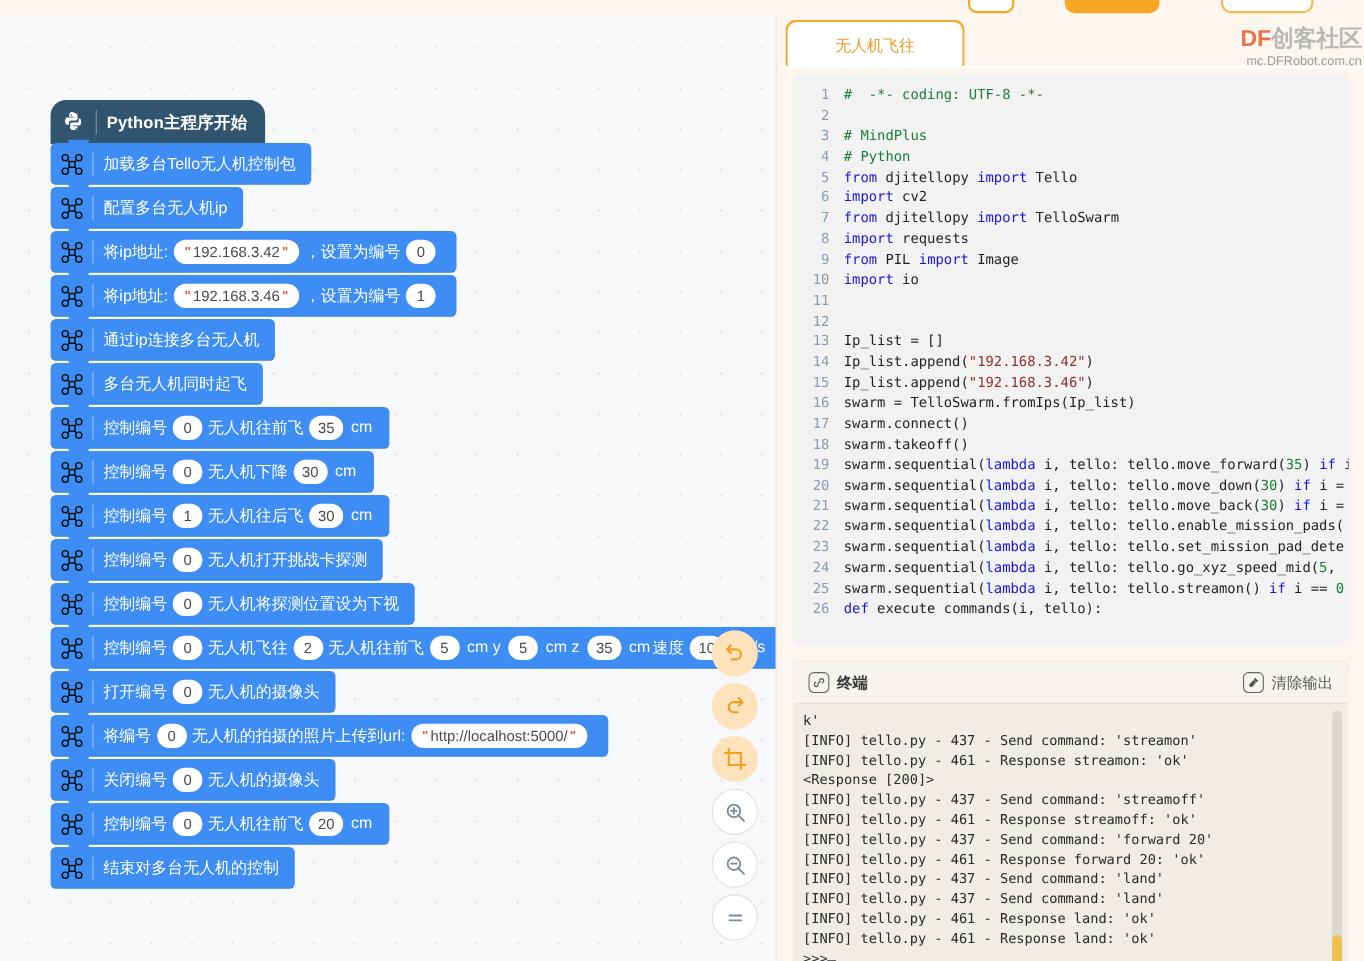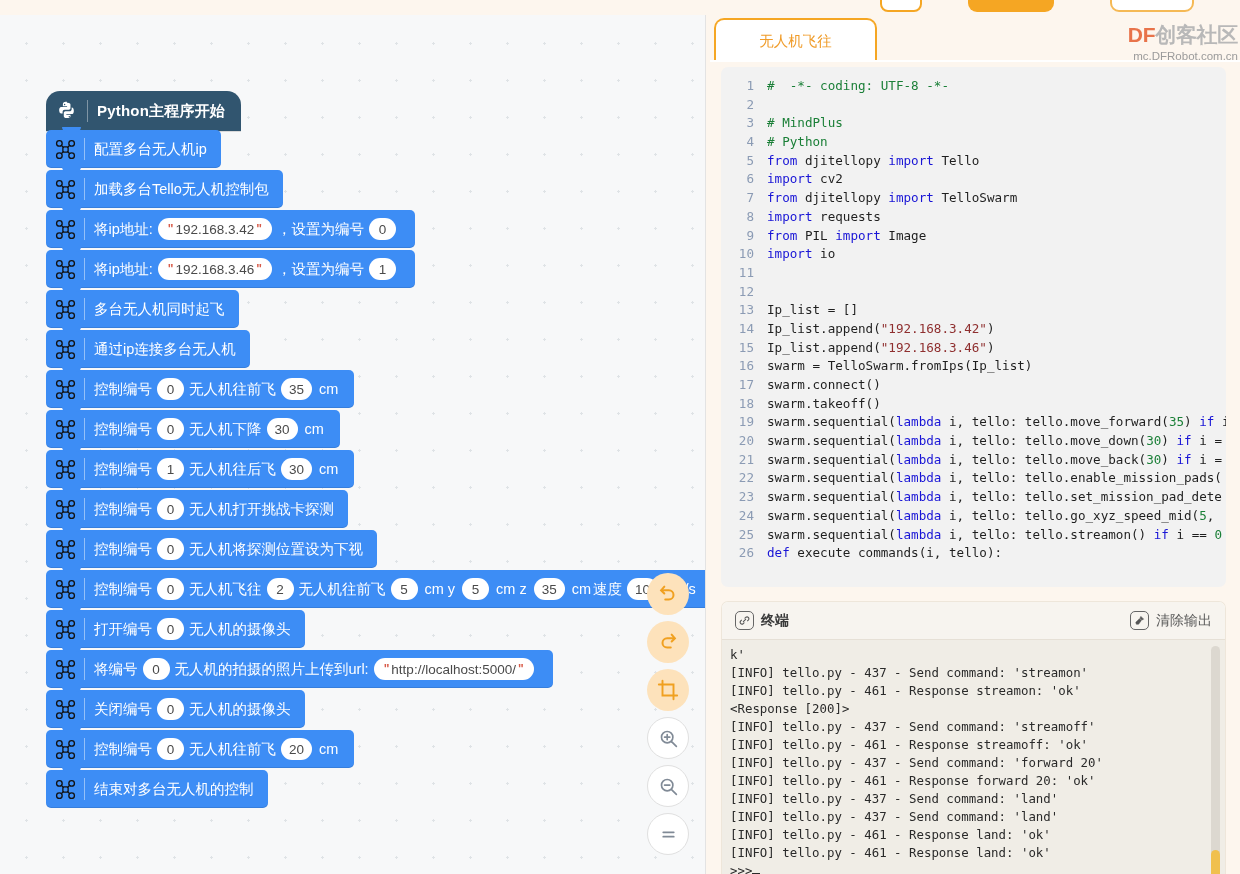--- a/index.html
+++ b/index.html
@@ -188,35 +188,35 @@
               <g fill="none" stroke="#111" stroke-width="1.5">
                 <circle cx="5" cy="5" r="3.2"></circle>
                 <circle cx="19" cy="5" r="3.2"></circle>
                 <circle cx="5" cy="19" r="3.2"></circle>
                 <circle cx="19" cy="19" r="3.2"></circle>
                 <path d="M7 7l3 3M17 7l-3 3M7 17l3-3M17 17l-3-3"></path>
                 <rect x="9" y="9" width="6" height="6" rx="1.4"></rect>
               </g>
             </svg>
             <span class="vsep"></span>
+            <span class="txt">加载多台Tello无人机控制包</span>
+          </div>
+          <div class="blk">
+            <svg class="dr-ico" viewBox="0 0 24 24">
+              <g fill="none" stroke="#111" stroke-width="1.5">
+                <circle cx="5" cy="5" r="3.2"></circle>
+                <circle cx="19" cy="5" r="3.2"></circle>
+                <circle cx="5" cy="19" r="3.2"></circle>
+                <circle cx="19" cy="19" r="3.2"></circle>
+                <path d="M7 7l3 3M17 7l-3 3M7 17l3-3M17 17l-3-3"></path>
+                <rect x="9" y="9" width="6" height="6" rx="1.4"></rect>
+              </g>
+            </svg>
+            <span class="vsep"></span>
             <span class="txt">配置多台无人机ip</span>
-          </div>
-          <div class="blk">
-            <svg class="dr-ico" viewBox="0 0 24 24">
-              <g fill="none" stroke="#111" stroke-width="1.5">
-                <circle cx="5" cy="5" r="3.2"></circle>
-                <circle cx="19" cy="5" r="3.2"></circle>
-                <circle cx="5" cy="19" r="3.2"></circle>
-                <circle cx="19" cy="19" r="3.2"></circle>
-                <path d="M7 7l3 3M17 7l-3 3M7 17l3-3M17 17l-3-3"></path>
-                <rect x="9" y="9" width="6" height="6" rx="1.4"></rect>
-              </g>
-            </svg>
-            <span class="vsep"></span>
-            <span class="txt">加载多台Tello无人机控制包</span>
           </div>
           <div class="blk">
             <svg class="dr-ico" viewBox="0 0 24 24">
               <g fill="none" stroke="#111" stroke-width="1.5">
                 <circle cx="5" cy="5" r="3.2"></circle>
                 <circle cx="19" cy="5" r="3.2"></circle>
                 <circle cx="5" cy="19" r="3.2"></circle>
                 <circle cx="19" cy="19" r="3.2"></circle>
                 <path d="M7 7l3 3M17 7l-3 3M7 17l3-3M17 17l-3-3"></path>
                 <rect x="9" y="9" width="6" height="6" rx="1.4"></rect>
@@ -250,35 +250,35 @@
               <g fill="none" stroke="#111" stroke-width="1.5">
                 <circle cx="5" cy="5" r="3.2"></circle>
                 <circle cx="19" cy="5" r="3.2"></circle>
                 <circle cx="5" cy="19" r="3.2"></circle>
                 <circle cx="19" cy="19" r="3.2"></circle>
                 <path d="M7 7l3 3M17 7l-3 3M7 17l3-3M17 17l-3-3"></path>
                 <rect x="9" y="9" width="6" height="6" rx="1.4"></rect>
               </g>
             </svg>
             <span class="vsep"></span>
+            <span class="txt">通过ip连接多台无人机</span>
+          </div>
+          <div class="blk">
+            <svg class="dr-ico" viewBox="0 0 24 24">
+              <g fill="none" stroke="#111" stroke-width="1.5">
+                <circle cx="5" cy="5" r="3.2"></circle>
+                <circle cx="19" cy="5" r="3.2"></circle>
+                <circle cx="5" cy="19" r="3.2"></circle>
+                <circle cx="19" cy="19" r="3.2"></circle>
+                <path d="M7 7l3 3M17 7l-3 3M7 17l3-3M17 17l-3-3"></path>
+                <rect x="9" y="9" width="6" height="6" rx="1.4"></rect>
+              </g>
+            </svg>
+            <span class="vsep"></span>
             <span class="txt">多台无人机同时起飞</span>
-          </div>
-          <div class="blk">
-            <svg class="dr-ico" viewBox="0 0 24 24">
-              <g fill="none" stroke="#111" stroke-width="1.5">
-                <circle cx="5" cy="5" r="3.2"></circle>
-                <circle cx="19" cy="5" r="3.2"></circle>
-                <circle cx="5" cy="19" r="3.2"></circle>
-                <circle cx="19" cy="19" r="3.2"></circle>
-                <path d="M7 7l3 3M17 7l-3 3M7 17l3-3M17 17l-3-3"></path>
-                <rect x="9" y="9" width="6" height="6" rx="1.4"></rect>
-              </g>
-            </svg>
-            <span class="vsep"></span>
-            <span class="txt">通过ip连接多台无人机</span>
           </div>
           <div class="blk">
             <svg class="dr-ico" viewBox="0 0 24 24">
               <g fill="none" stroke="#111" stroke-width="1.5">
                 <circle cx="5" cy="5" r="3.2"></circle>
                 <circle cx="19" cy="5" r="3.2"></circle>
                 <circle cx="5" cy="19" r="3.2"></circle>
                 <circle cx="19" cy="19" r="3.2"></circle>
                 <path d="M7 7l3 3M17 7l-3 3M7 17l3-3M17 17l-3-3"></path>
                 <rect x="9" y="9" width="6" height="6" rx="1.4"></rect>

